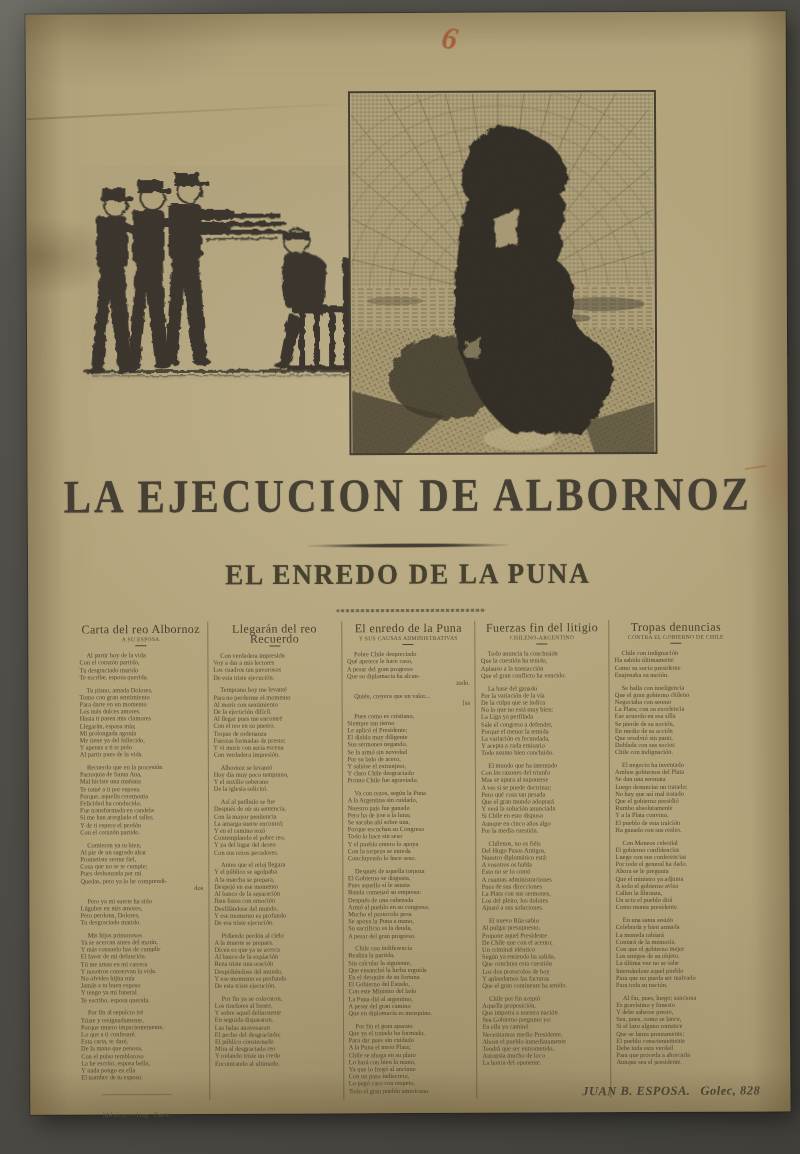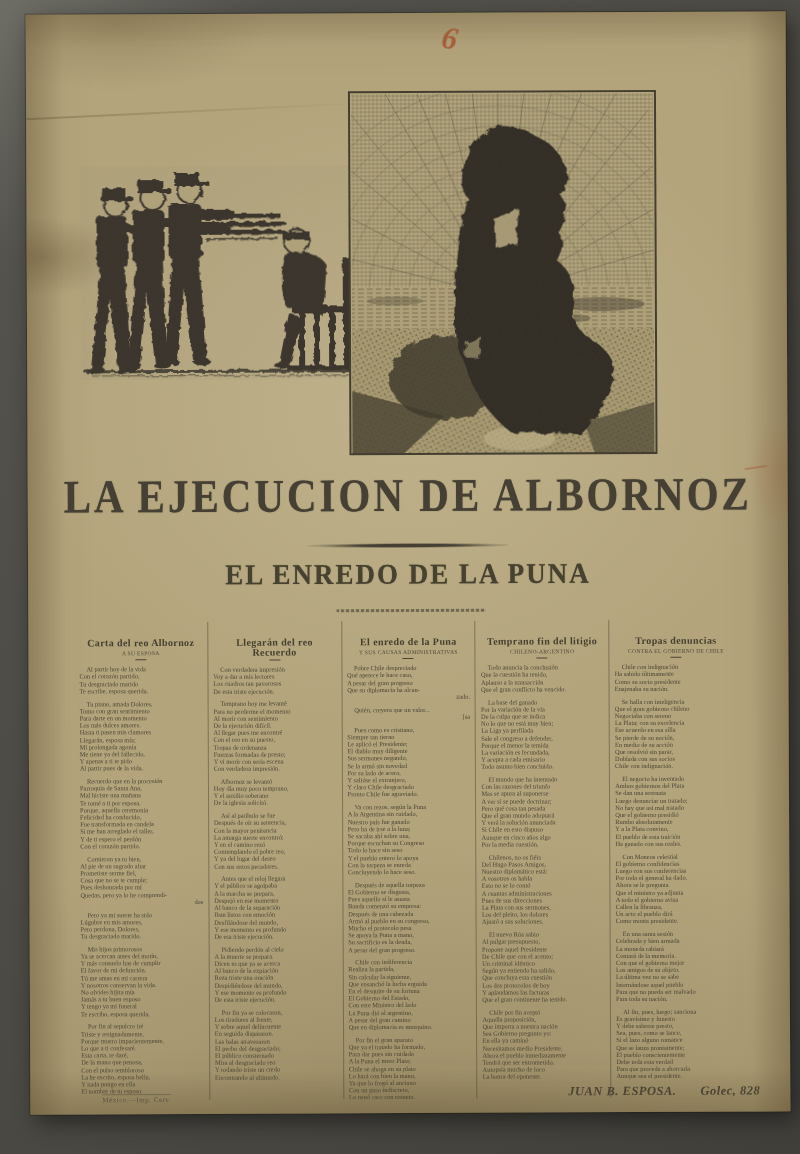--- a/index.html
+++ b/index.html
@@ -38,33 +38,33 @@
   .subtitle{position:absolute;left:0;top:546px;width:100%;text-align:center;
          font-weight:bold;font-size:27px;letter-spacing:2px;color:#47422f;
          transform:scaleY(1.06);text-shadow:0 0 1px rgba(64,58,40,.7);}
   .mini-orn{position:absolute;left:50%;top:596px;width:150px;height:3px;margin-left:-72px;
          background:repeating-linear-gradient(90deg,#5b5440 0 3px,rgba(91,84,64,.2) 3px 5px);
          opacity:.75;border-radius:2px;}
   .columns{position:absolute;left:46px;top:608px;width:668px;height:478px;display:flex;}
   .col{flex:1 1 0;padding:0 5px;border-right:1px solid rgba(74,66,48,.5);overflow:hidden;
        color:#4c4534;font-size:6.4px;line-height:7.2px;}
   .col:last-child{border-right:none;}
-  .col-title{font-size:10px;font-weight:bold;text-align:center;line-height:10px;
-       margin:16px 0 2px;color:#453f2f;letter-spacing:.4px;}
+  .col-title{font-size:12px;font-weight:normal;text-align:center;line-height:10px;
+       margin:2px 0 2px;color:#453f2f;letter-spacing:.4px;}
   .col-sub{font-size:5.6px;text-align:center;letter-spacing:.3px;margin-bottom:1px;color:#514a38;}
   .col-dash{width:11px;height:1px;background:#4c4534;margin:2px auto 5px;}
   .stanza{margin-bottom:5.5px;}
   .vline{white-space:nowrap;}
   .vline.first{text-indent:7px;}
   .vline.hang{text-align:right;text-indent:0;}
   .footer-left{position:absolute;left:72px;top:1080px;font-size:7px;letter-spacing:.5px;
-       color:#5a5240;border-top:1px solid rgba(90,82,64,.5);padding-top:1px;}
+       color:#5a5240;border-top:1px solid rgba(90,82,64,.5);padding-top:16px;}
   .footer-right{position:absolute;right:30px;top:1072px;font-size:12.5px;font-style:italic;
        font-weight:bold;color:#4c4534;letter-spacing:.5px;}
-  .footer-right .addr{margin-left:24px;}
+  .footer-right .addr{margin-left:10px;}
 </style>
 </head>
 <body>
 
 <div class="scene">
   <div class="paper">
     <div class="crease"></div>
     <div class="handnum">6</div>
     <div class="margin-mark"></div>
 
@@ -469,21 +469,21 @@
             <div class="vline">Chile se ahoga en su plato</div>
             <div class="vline">Lo hará con bien la mano,</div>
             <div class="vline">Ya que lo fregó al anciano</div>
             <div class="vline">Con un paso indiscreto,</div>
             <div class="vline">Lo pagó caro con respeto,</div>
             <div class="vline">Todo el gran pueblo americano.</div>
           </div>
         </div>
         <div class="col">
           <div class="col-title">
-            <div>Temprano fin del litigio</div>
+            <div>Fuerzas fin del litigio</div>
           </div>
           <div class="col-sub">CHILENO-ARGENTINO</div>
           <div class="col-dash"></div>
           <div class="stanza">
             <div class="vline first">Todo anuncia la conclusión</div>
             <div class="vline">Que la cuestión ha tenido,</div>
             <div class="vline">Aplauso a la transacción</div>
             <div class="vline">Que el gran conflicto ha vencido.</div>
           </div>
           <div class="stanza">

